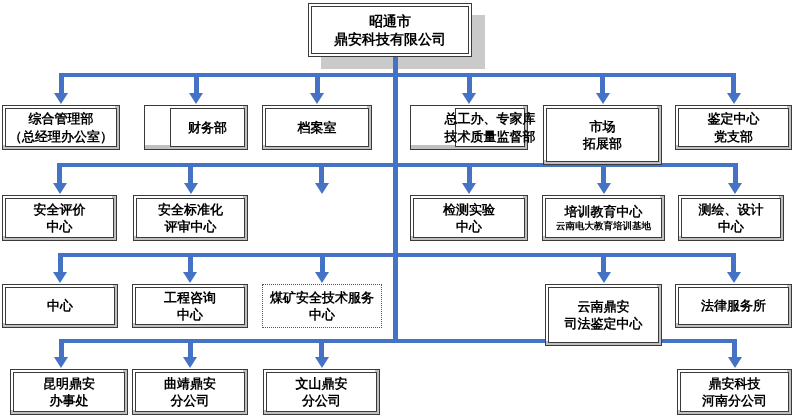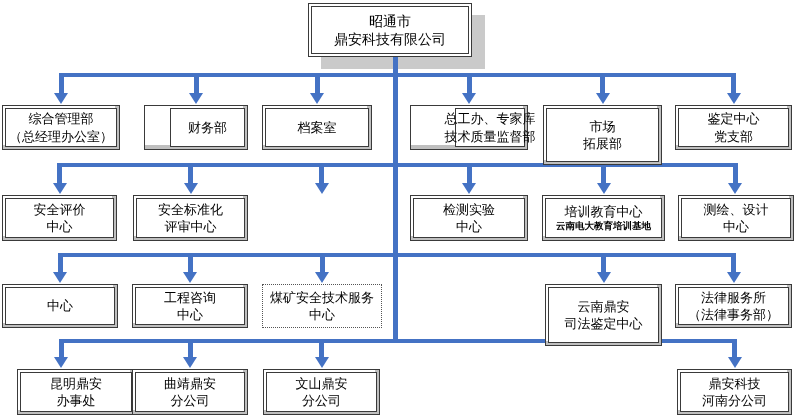--- a/index.html
+++ b/index.html
@@ -44,21 +44,21 @@
     font-size:13px;line-height:1.32;
     color:var(--text,#000);
   }
   .node.root{box-shadow:none;z-index:2;}
   .node.root .node-inner{font-size:14px;}
   .node.dotted{
     border:1px dotted #555;
     box-shadow:none;
   }
   .node.dotted .node-inner{border:none;}
-  .nline{white-space:nowrap;}
+  .nline{white-space:nowrap;font-weight:bold;}
   .small-line{font-size:9.5px;font-weight:bold;line-height:1.3;}
 </style>
 </head>
 <body>
 
 <div class="chart" id="chart" style="width: 795px; height: 420px;">
     <div class="shadowrect" style="left: 321px; top: 15px; width: 164px; height: 54px;"></div>
     <div class="spine" style="left: 393px; top: 57px; width: 5px; height: 286px;"></div>
     <div class="hline" style="left: 58.5px; top: 73px; width: 677.5px; height: 4px;"></div>
     <div class="stem" style="left: 58.5px; top: 73px; width: 5px; height: 21px;"></div>
@@ -137,21 +137,21 @@
     <div class="stem" style="left: 601px; top: 163px; width: 5px; height: 21px;"></div>
     <div class="arrowhead" style="left: 596.5px; top: 183px;"></div>
     <div class="node" style="left: 542px; top: 195px; width: 123px; height: 46px;">
       <div class="node-inner">
         <div class="nline">培训教育中心</div>
         <div class="nline small-line">云南电大教育培训基地</div>
       </div>
     </div>
     <div class="stem" style="left: 732.5px; top: 163px; width: 5px; height: 21px;"></div>
     <div class="arrowhead" style="left: 728px; top: 183px;"></div>
-    <div class="node" style="left: 678px; top: 195px; width: 116px; height: 46px;">
+    <div class="node" style="left: 678px; top: 195px; width: 106px; height: 46px;">
       <div class="node-inner">
         <div class="nline">测绘、设计</div>
         <div class="nline">中心</div>
       </div>
     </div>
     <div class="hline" style="left: 57.5px; top: 253px; width: 678.5px; height: 4px;"></div>
     <div class="stem" style="left: 57.5px; top: 253px; width: 5px; height: 20px;"></div>
     <div class="arrowhead" style="left: 53px; top: 272px;"></div>
     <div class="node" style="left: 2px; top: 284px; width: 116px; height: 44px;">
       <div class="node-inner">
@@ -180,27 +180,26 @@
       <div class="node-inner">
         <div class="nline">云南鼎安</div>
         <div class="nline">司法鉴定中心</div>
       </div>
     </div>
     <div class="stem" style="left: 731px; top: 253px; width: 5px; height: 20px;"></div>
     <div class="arrowhead" style="left: 726.5px; top: 272px;"></div>
     <div class="node" style="left: 675px; top: 284px; width: 117px; height: 44px;">
       <div class="node-inner">
         <div class="nline">法律服务所</div>
-        <div class="nline">（法律事务部）</div>
       </div>
     </div>
     <div class="hline" style="left: 58.5px; top: 339px; width: 678.5px; height: 4px;"></div>
     <div class="stem" style="left: 58.5px; top: 339px; width: 5px; height: 19px;"></div>
     <div class="arrowhead" style="left: 54px; top: 357px;"></div>
-    <div class="node" style="left: 17px; top: 369px; width: 118px; height: 46px;">
+    <div class="node" style="left: 10px; top: 369px; width: 118px; height: 46px;">
       <div class="node-inner">
         <div class="nline">昆明鼎安</div>
         <div class="nline">办事处</div>
       </div>
     </div>
     <div class="stem" style="left: 187.5px; top: 339px; width: 5px; height: 19px;"></div>
     <div class="arrowhead" style="left: 183px; top: 357px;"></div>
     <div class="node" style="left: 132px; top: 369px; width: 116px; height: 46px;">
       <div class="node-inner">
         <div class="nline">曲靖鼎安</div>

